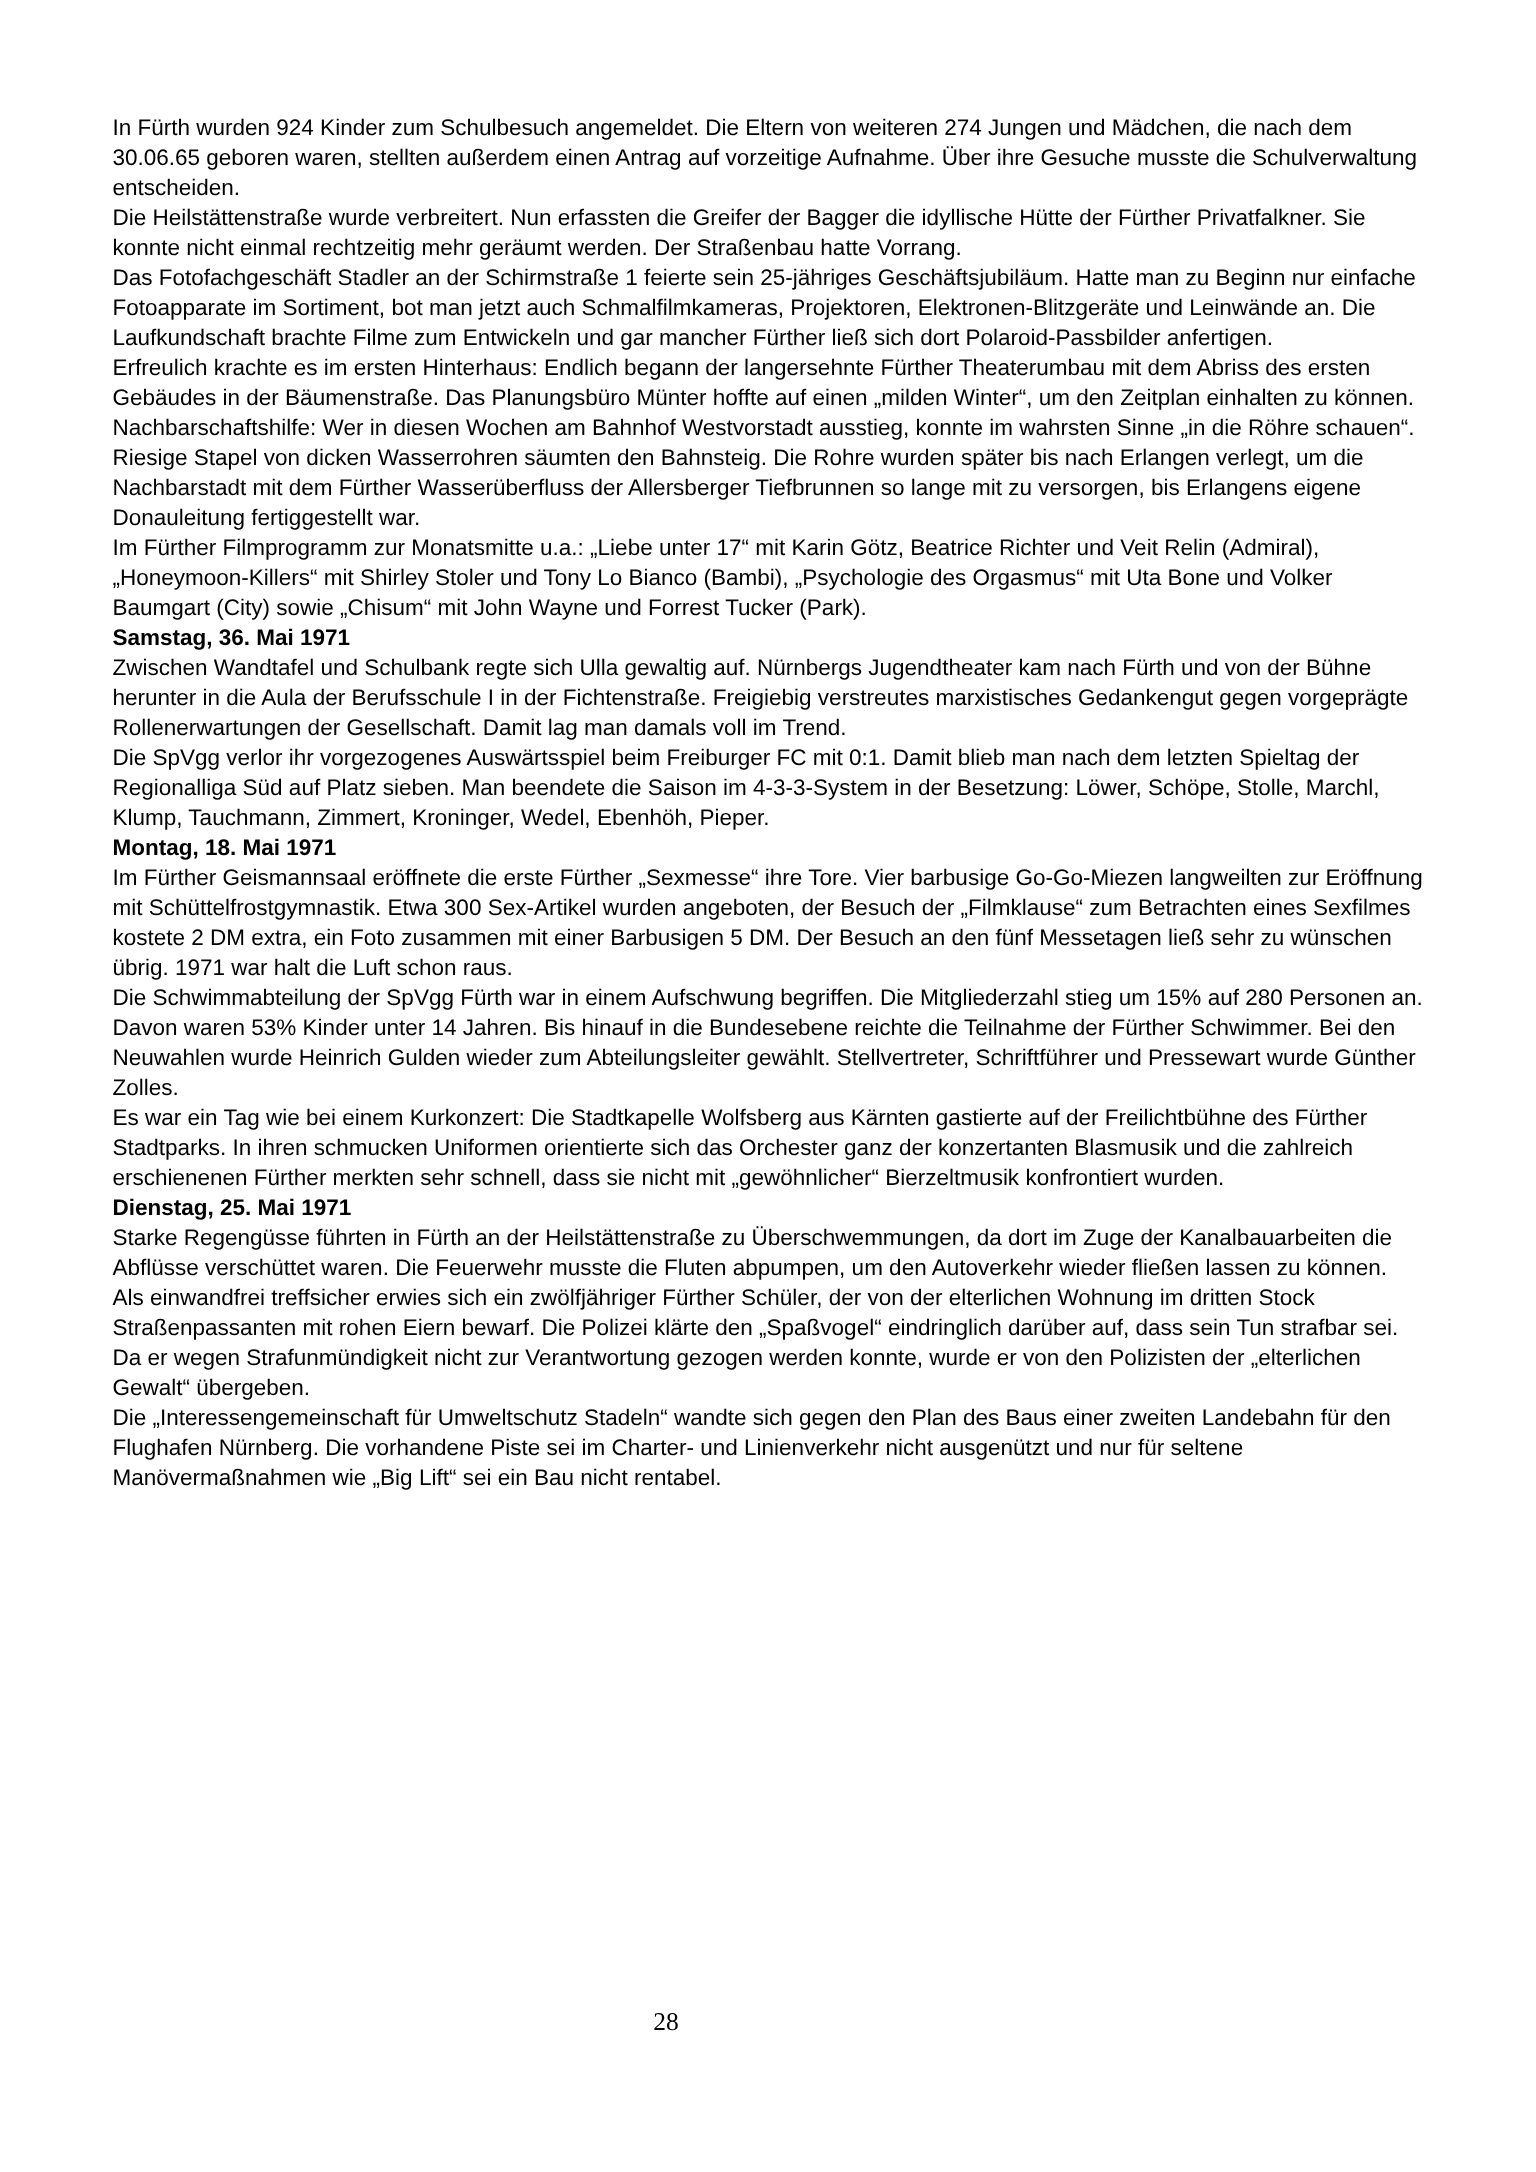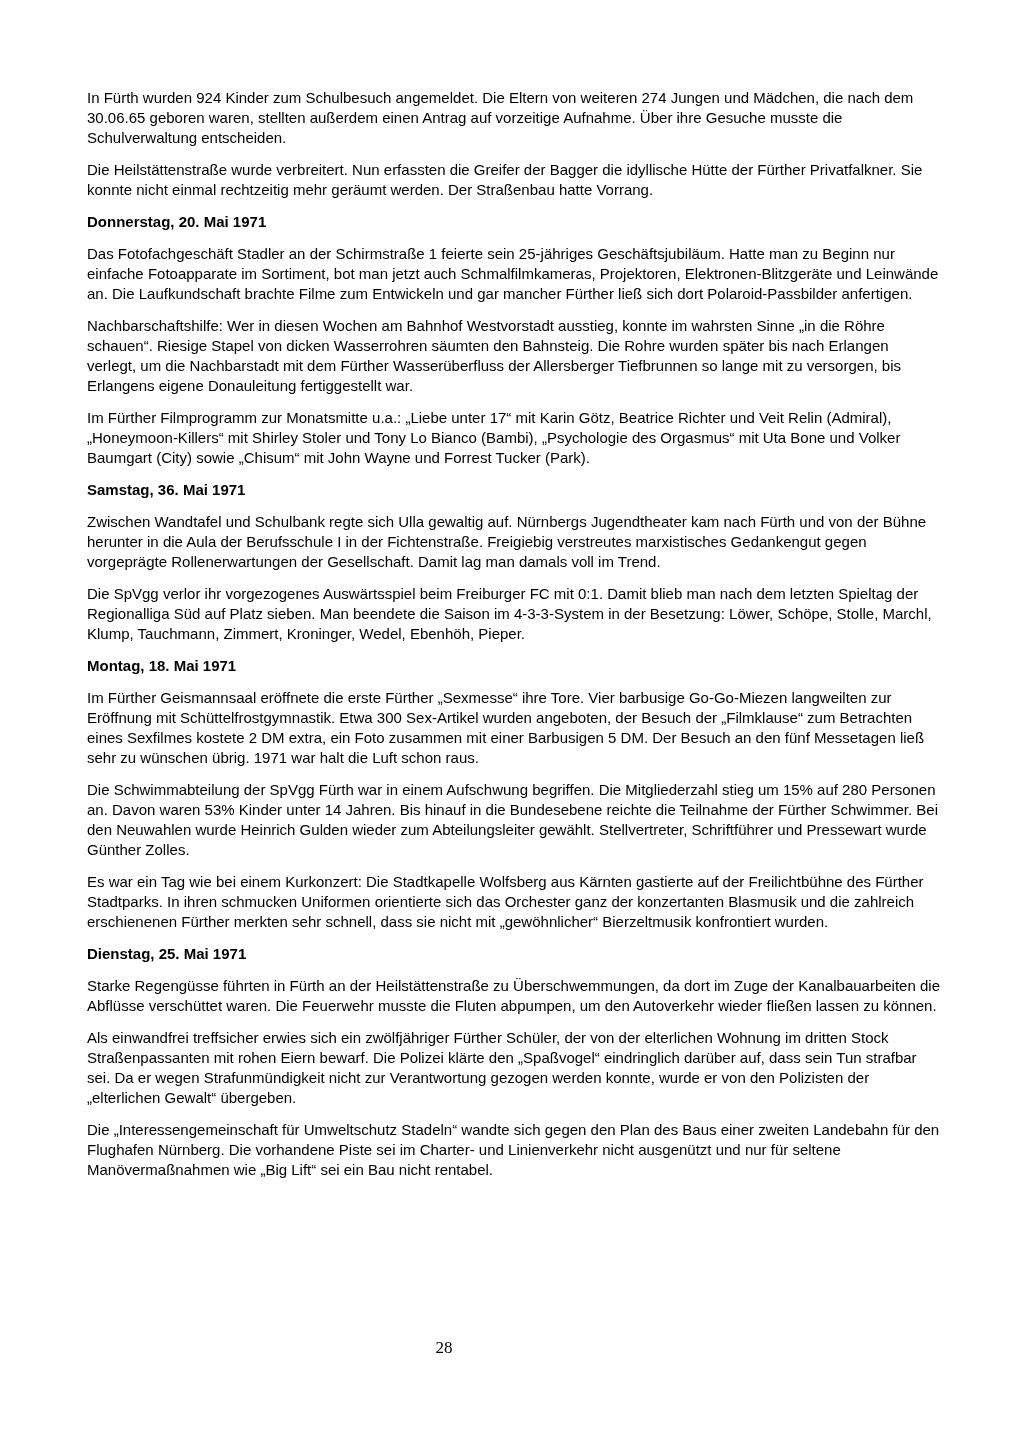--- a/index.html
+++ b/index.html
@@ -17,21 +17,21 @@
   .page-content {
     position: absolute;
     left: 75px;
     top: 76px;
     width: 878px;
     font-size: 15px;
     line-height: 20px;
     text-align: left;
   }
   .page-content p {
-    margin: 12px;
+    margin: 0;
     padding: 0;
   }
   .section-heading {
     margin: 20px 0;
     padding: 0;
     font-size: 15px;
     line-height: 20px;
     font-weight: bold;
   }
   .page-footer {
@@ -48,22 +48,22 @@
 </style>
 </head>
 <body>
 
 <div class="page-content">
 
   <p>In Fürth wurden 924 Kinder zum Schulbesuch angemeldet. Die Eltern von weiteren 274 Jungen und Mädchen, die nach dem 30.06.65 geboren waren, stellten außerdem einen Antrag auf vorzeitige Aufnahme. Über ihre Gesuche musste die Schulverwaltung entscheiden.</p>
   <p>Die Heilstättenstraße wurde verbreitert. Nun erfassten die Greifer der Bagger die idyllische Hütte der Fürther Privatfalkner. Sie konnte nicht einmal rechtzeitig mehr geräumt werden. Der Straßenbau hatte Vorrang.</p>
 
   <section>
-    <p class="section-heading">Donnerstag, 20. Mai 1971</p>
     <p>Das Fotofachgeschäft Stadler an der Schirmstraße 1 feierte sein 25-jähriges Geschäftsjubiläum. Hatte man zu Beginn nur einfache Fotoapparate im Sortiment, bot man jetzt auch Schmalfilmkameras, Projektoren, Elektronen-Blitzgeräte und Leinwände an. Die Laufkundschaft brachte Filme zum Entwickeln und gar mancher Fürther ließ sich dort Polaroid-Passbilder anfertigen.</p>
+    <p>Erfreulich krachte es im ersten Hinterhaus: Endlich begann der langersehnte Fürther Theaterumbau mit dem Abriss des ersten Gebäudes in der Bäumenstraße. Das Planungsbüro Münter hoffte auf einen „milden Winter“, um den Zeitplan einhalten zu können.</p>
     <p>Nachbarschaftshilfe: Wer in diesen Wochen am Bahnhof Westvorstadt ausstieg, konnte im wahrsten Sinne „in die Röhre schauen“. Riesige Stapel von dicken Wasserrohren säumten den Bahnsteig. Die Rohre wurden später bis nach Erlangen verlegt, um die Nachbarstadt mit dem Fürther Wasserüberfluss der Allersberger Tiefbrunnen so lange mit zu versorgen, bis Erlangens eigene Donauleitung fertiggestellt war.</p>
     <p>Im Fürther Filmprogramm zur Monatsmitte u.a.: „Liebe unter 17“ mit Karin Götz, Beatrice Richter und Veit Relin (Admiral), „Honeymoon-Killers“ mit Shirley Stoler und Tony Lo Bianco (Bambi), „Psychologie des Orgasmus“ mit Uta Bone und Volker Baumgart (City) sowie „Chisum“ mit John Wayne und Forrest Tucker (Park).</p>
   </section>
 
   <section>
     <p class="section-heading">Samstag, 36. Mai 1971</p>
     <p>Zwischen Wandtafel und Schulbank regte sich Ulla gewaltig auf. Nürnbergs Jugendtheater kam nach Fürth und von der Bühne herunter in die Aula der Berufsschule I in der Fichtenstraße. Freigiebig verstreutes marxistisches Gedankengut gegen vorgeprägte Rollenerwartungen der Gesellschaft. Damit lag man damals voll im Trend.</p>
     <p>Die SpVgg verlor ihr vorgezogenes Auswärtsspiel beim Freiburger FC mit 0:1. Damit blieb man nach dem letzten Spieltag der Regionalliga Süd auf Platz sieben. Man beendete die Saison im 4-3-3-System in der Besetzung: Löwer, Schöpe, Stolle, Marchl, Klump, Tauchmann, Zimmert, Kroninger, Wedel, Ebenhöh, Pieper.</p>
   </section>
 

